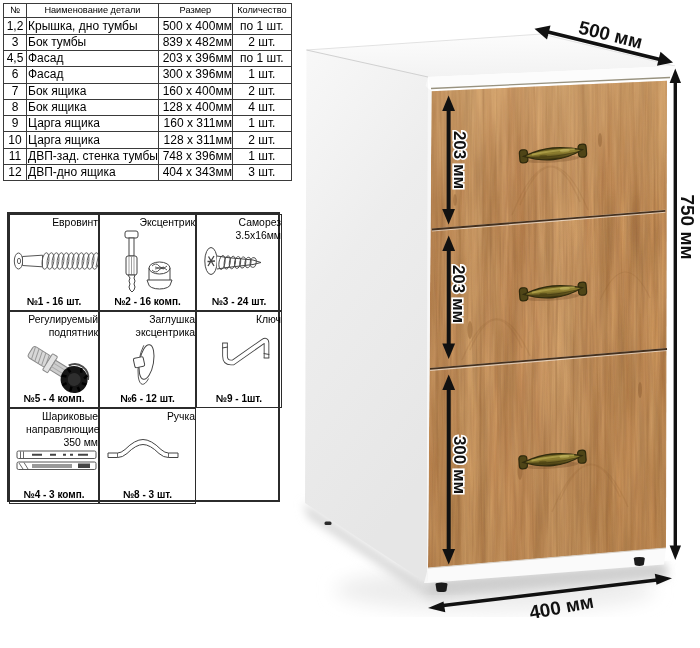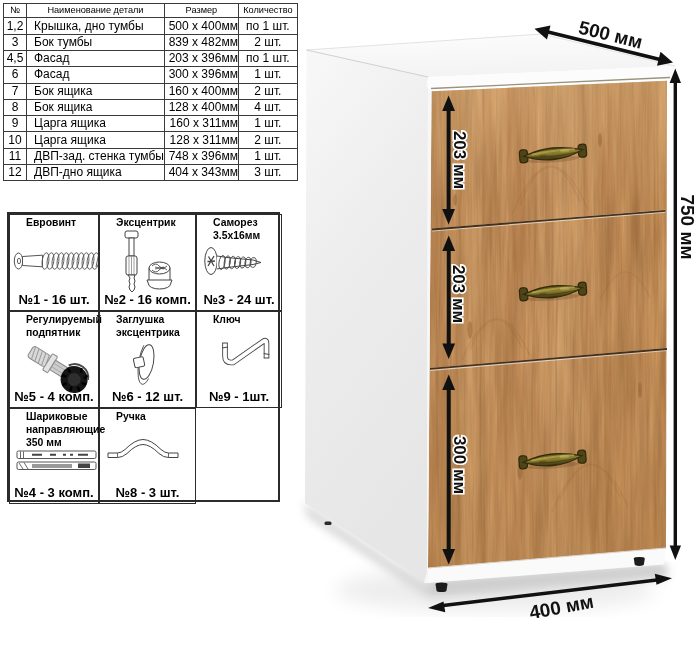--- a/index.html
+++ b/index.html
@@ -4,32 +4,32 @@
 <style>
   html,body{margin:0;padding:0;background:#fff;}
   #page{position:relative;width:700px;height:648px;background:#fff;overflow:hidden;
         font-family:"Liberation Sans",sans-serif;color:#000;}
   
   #parts{position:absolute;left:3px;top:3px;border-collapse:collapse;table-layout:fixed;}
   #parts td{border:1px solid #3a3a3a;font-size:12px;line-height:11px;white-space:nowrap;
             padding:0;height:15.3px;vertical-align:middle;}
   #parts tr.hd td{font-size:9.2px;height:13.4px;text-align:center;}
   #parts td.c1{width:22px;text-align:center;}
-  #parts td.c2{width:124px;padding-left:7px;}
+  #parts td.c2{width:124px;padding-left:1px;}
   #parts td.c3{width:73px;text-align:right;}
   #parts td.c4{width:58px;text-align:center;}
   
   #hw{position:absolute;left:7px;top:212px;width:273px;height:290px;
       display:grid;grid-template-columns:90px 97px 86px;grid-template-rows:97px 97px 96px;
       border:2px solid #2b2b2b;box-sizing:border-box;}
   #hw .cell{position:relative;border:1px solid #2b2b2b;box-sizing:border-box;}
-  #hw .t{position:absolute;top:2px;left:0;right:0;text-align:left;
-         font-size:10.4px;line-height:12.8px;font-weight:bold;margin-left:16px;}
+  #hw .t{position:absolute;top:2px;left:0;right:0;text-align:right;
+         font-size:10.4px;line-height:12.8px;font-weight:normal;margin-left:16px;}
   #hw .q{position:absolute;bottom:3px;left:0;right:0;text-align:center;
-         font-size:13px;font-weight:bold;}
+         font-size:10px;font-weight:bold;}
   #hw svg{position:absolute;left:0;top:0;}
   #cab{position:absolute;left:0;top:0;}
 </style>
 </head>
 <body>
 <div id="page">
 
 <table id="parts">
   <tbody>
         <tr class="hd">

